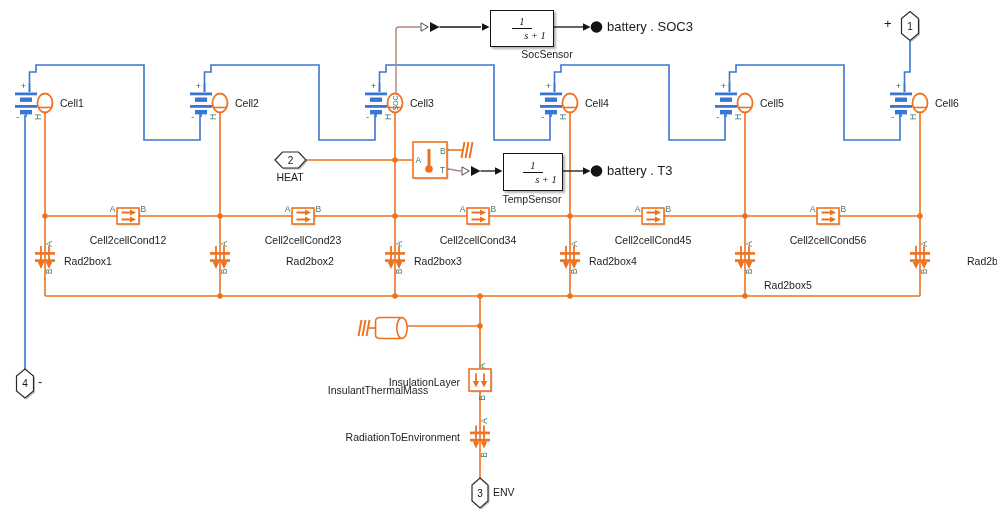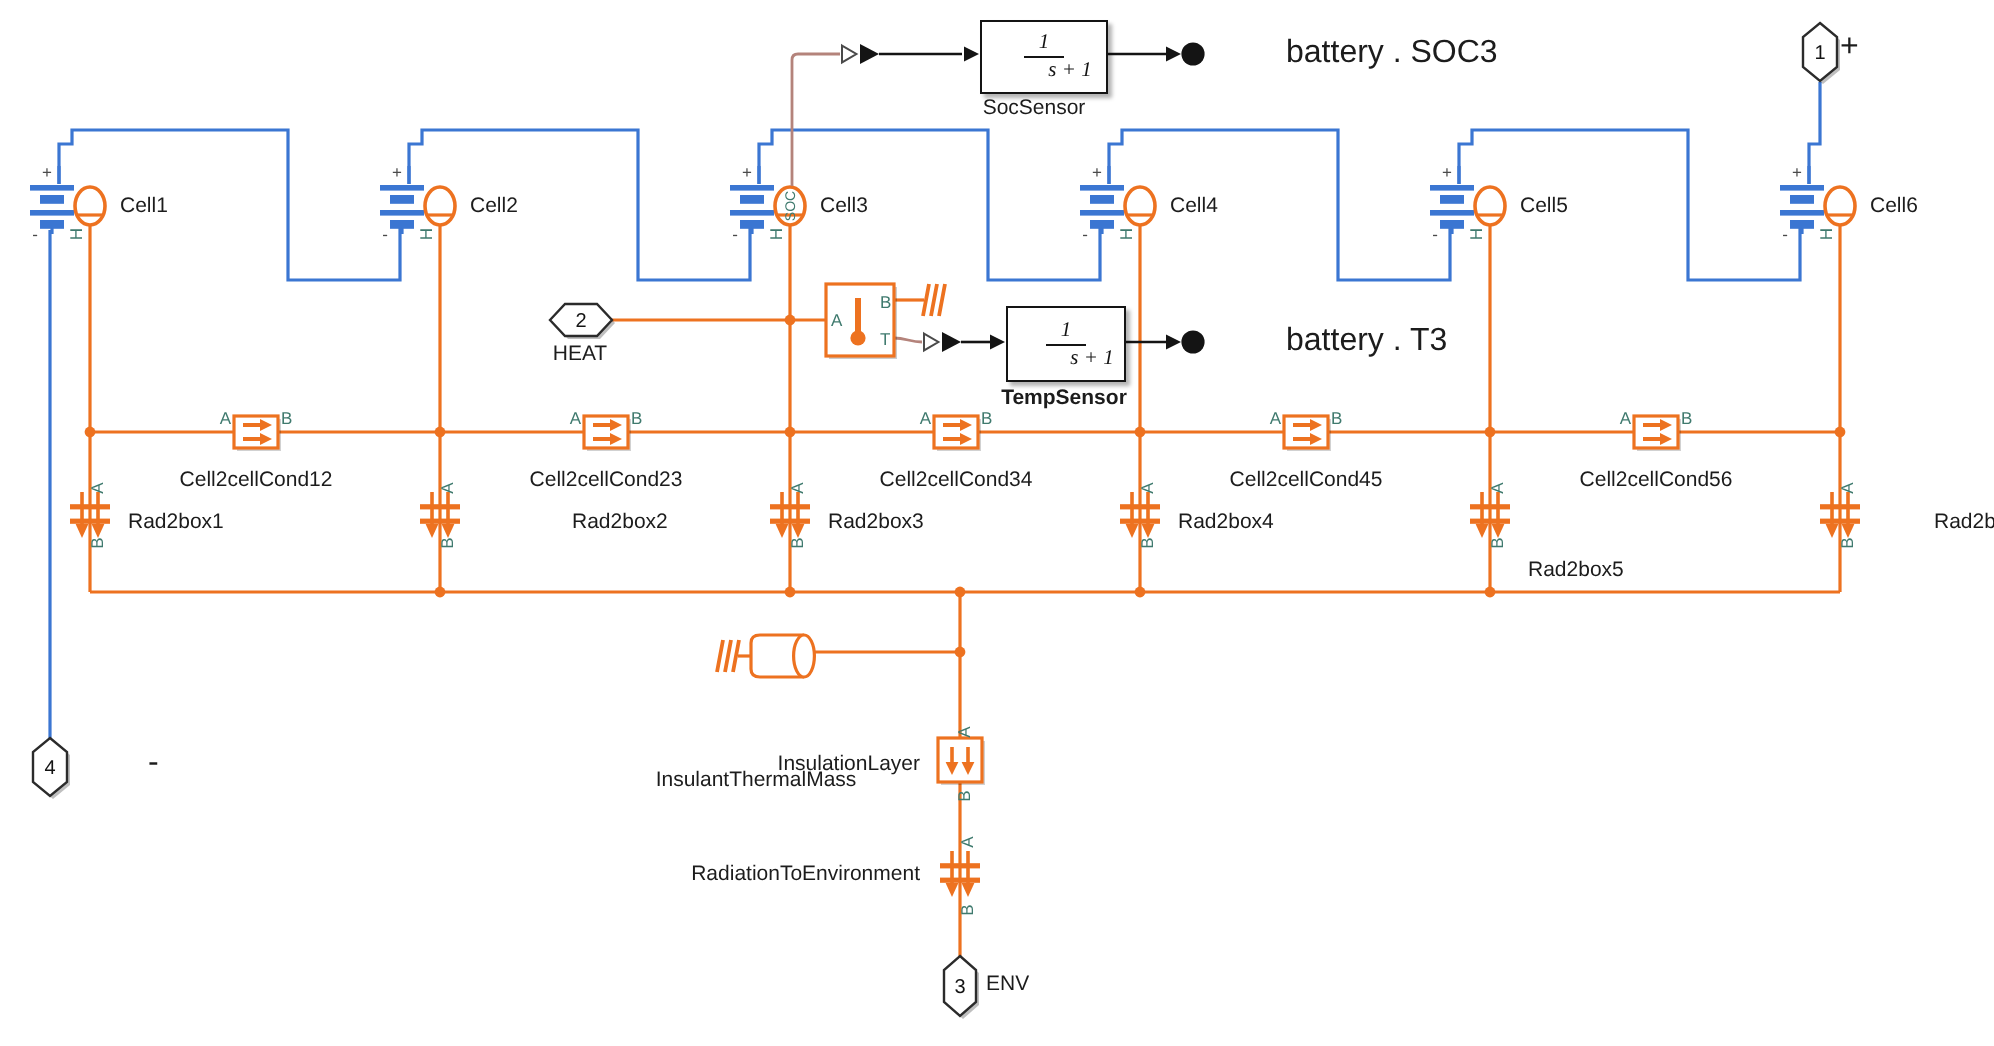--- a/index.html
+++ b/index.html
@@ -2,21 +2,21 @@
 <html><head>
 <meta charset="utf-8">
 <style>
   html,body{margin:0;padding:0;background:#fff;}
   .canvas{position:relative;width:997px;height:523px;background:#ffffff;
           font-family:"Liberation Sans",sans-serif;overflow:hidden;}
   .canvas > svg{position:absolute;left:0;top:0;}
   .lbl{position:absolute;font-size:10.5px;color:#1c1c1c;white-space:nowrap;line-height:13px;}
   .ctr{text-align:center;}
   .rt{text-align:right;}
-  .big{font-size:16px;margin-left:36px;}
+  .big{font-size:13px;}
   .tf{position:absolute;background:#fff;border:1.2px solid #141414;
       box-shadow:2px 2px 2px rgba(0,0,0,.3);display:flex;align-items:center;justify-content:center;}
   .frac{display:flex;flex-direction:column;align-items:center;
         font-family:"Liberation Serif",serif;font-style:italic;font-size:10.5px;color:#141414;}
   .frac .num{padding:0 7px 1px 7px;border-bottom:1px solid #141414;}
   .frac .den{padding-top:1px;margin-left:26px;}
   .pl{font-size:8.5px;fill:#3f7a6e;font-family:"Liberation Sans",sans-serif;}
   .pn{font-size:10px;fill:#141414;text-anchor:middle;font-family:"Liberation Sans",sans-serif;}
   .bsign{font-size:8.5px;fill:#4a4a4a;font-family:"Liberation Sans",sans-serif;}
 </style>
@@ -227,22 +227,22 @@
   </div>
 </div>
 
 <div class="lbl" style="left:60px;top:97px;">Cell1</div>
 <div class="lbl" style="left:235px;top:97px;text-align:center;">Cell2</div>
 <div class="lbl" style="left:410px;top:97px;">Cell3</div>
 <div class="lbl" style="left:585px;top:97px;">Cell4</div>
 <div class="lbl" style="left:760px;top:97px;">Cell5</div>
 <div class="lbl" style="left:935px;top:97px;">Cell6</div>
 
-<div class="lbl ctr" style="left:456px;top:48px;width:122px;">SocSensor</div>
-<div class="lbl ctr" style="left:472px;top:193px;width:120px;font-weight:bold;">TempSensor</div>
+<div class="lbl ctr" style="left:486px;top:48px;width:122px;">SocSensor</div>
+<div class="lbl ctr" style="left:472px;top:193px;width:120px;">TempSensor</div>
 <div class="lbl big" style="left:607px;top:20px;">battery . SOC3</div>
 <div class="lbl big" style="left:607px;top:164px;text-align:right;">battery . T3</div>
 
 <div class="lbl ctr" style="left:262px;top:171px;width:56px;">HEAT</div>
 <div class="lbl" style="left:493px;top:486px;">ENV</div>
 <div class="lbl big" style="left:884px;top:17px;">+</div>
 <div class="lbl big" style="left:38px;top:375px;">-</div>
 
 <div class="lbl ctr" style="left:63px;top:234px;width:130px;">Cell2cellCond12</div>
 <div class="lbl ctr" style="left:238px;top:234px;width:130px;">Cell2cellCond23</div>

